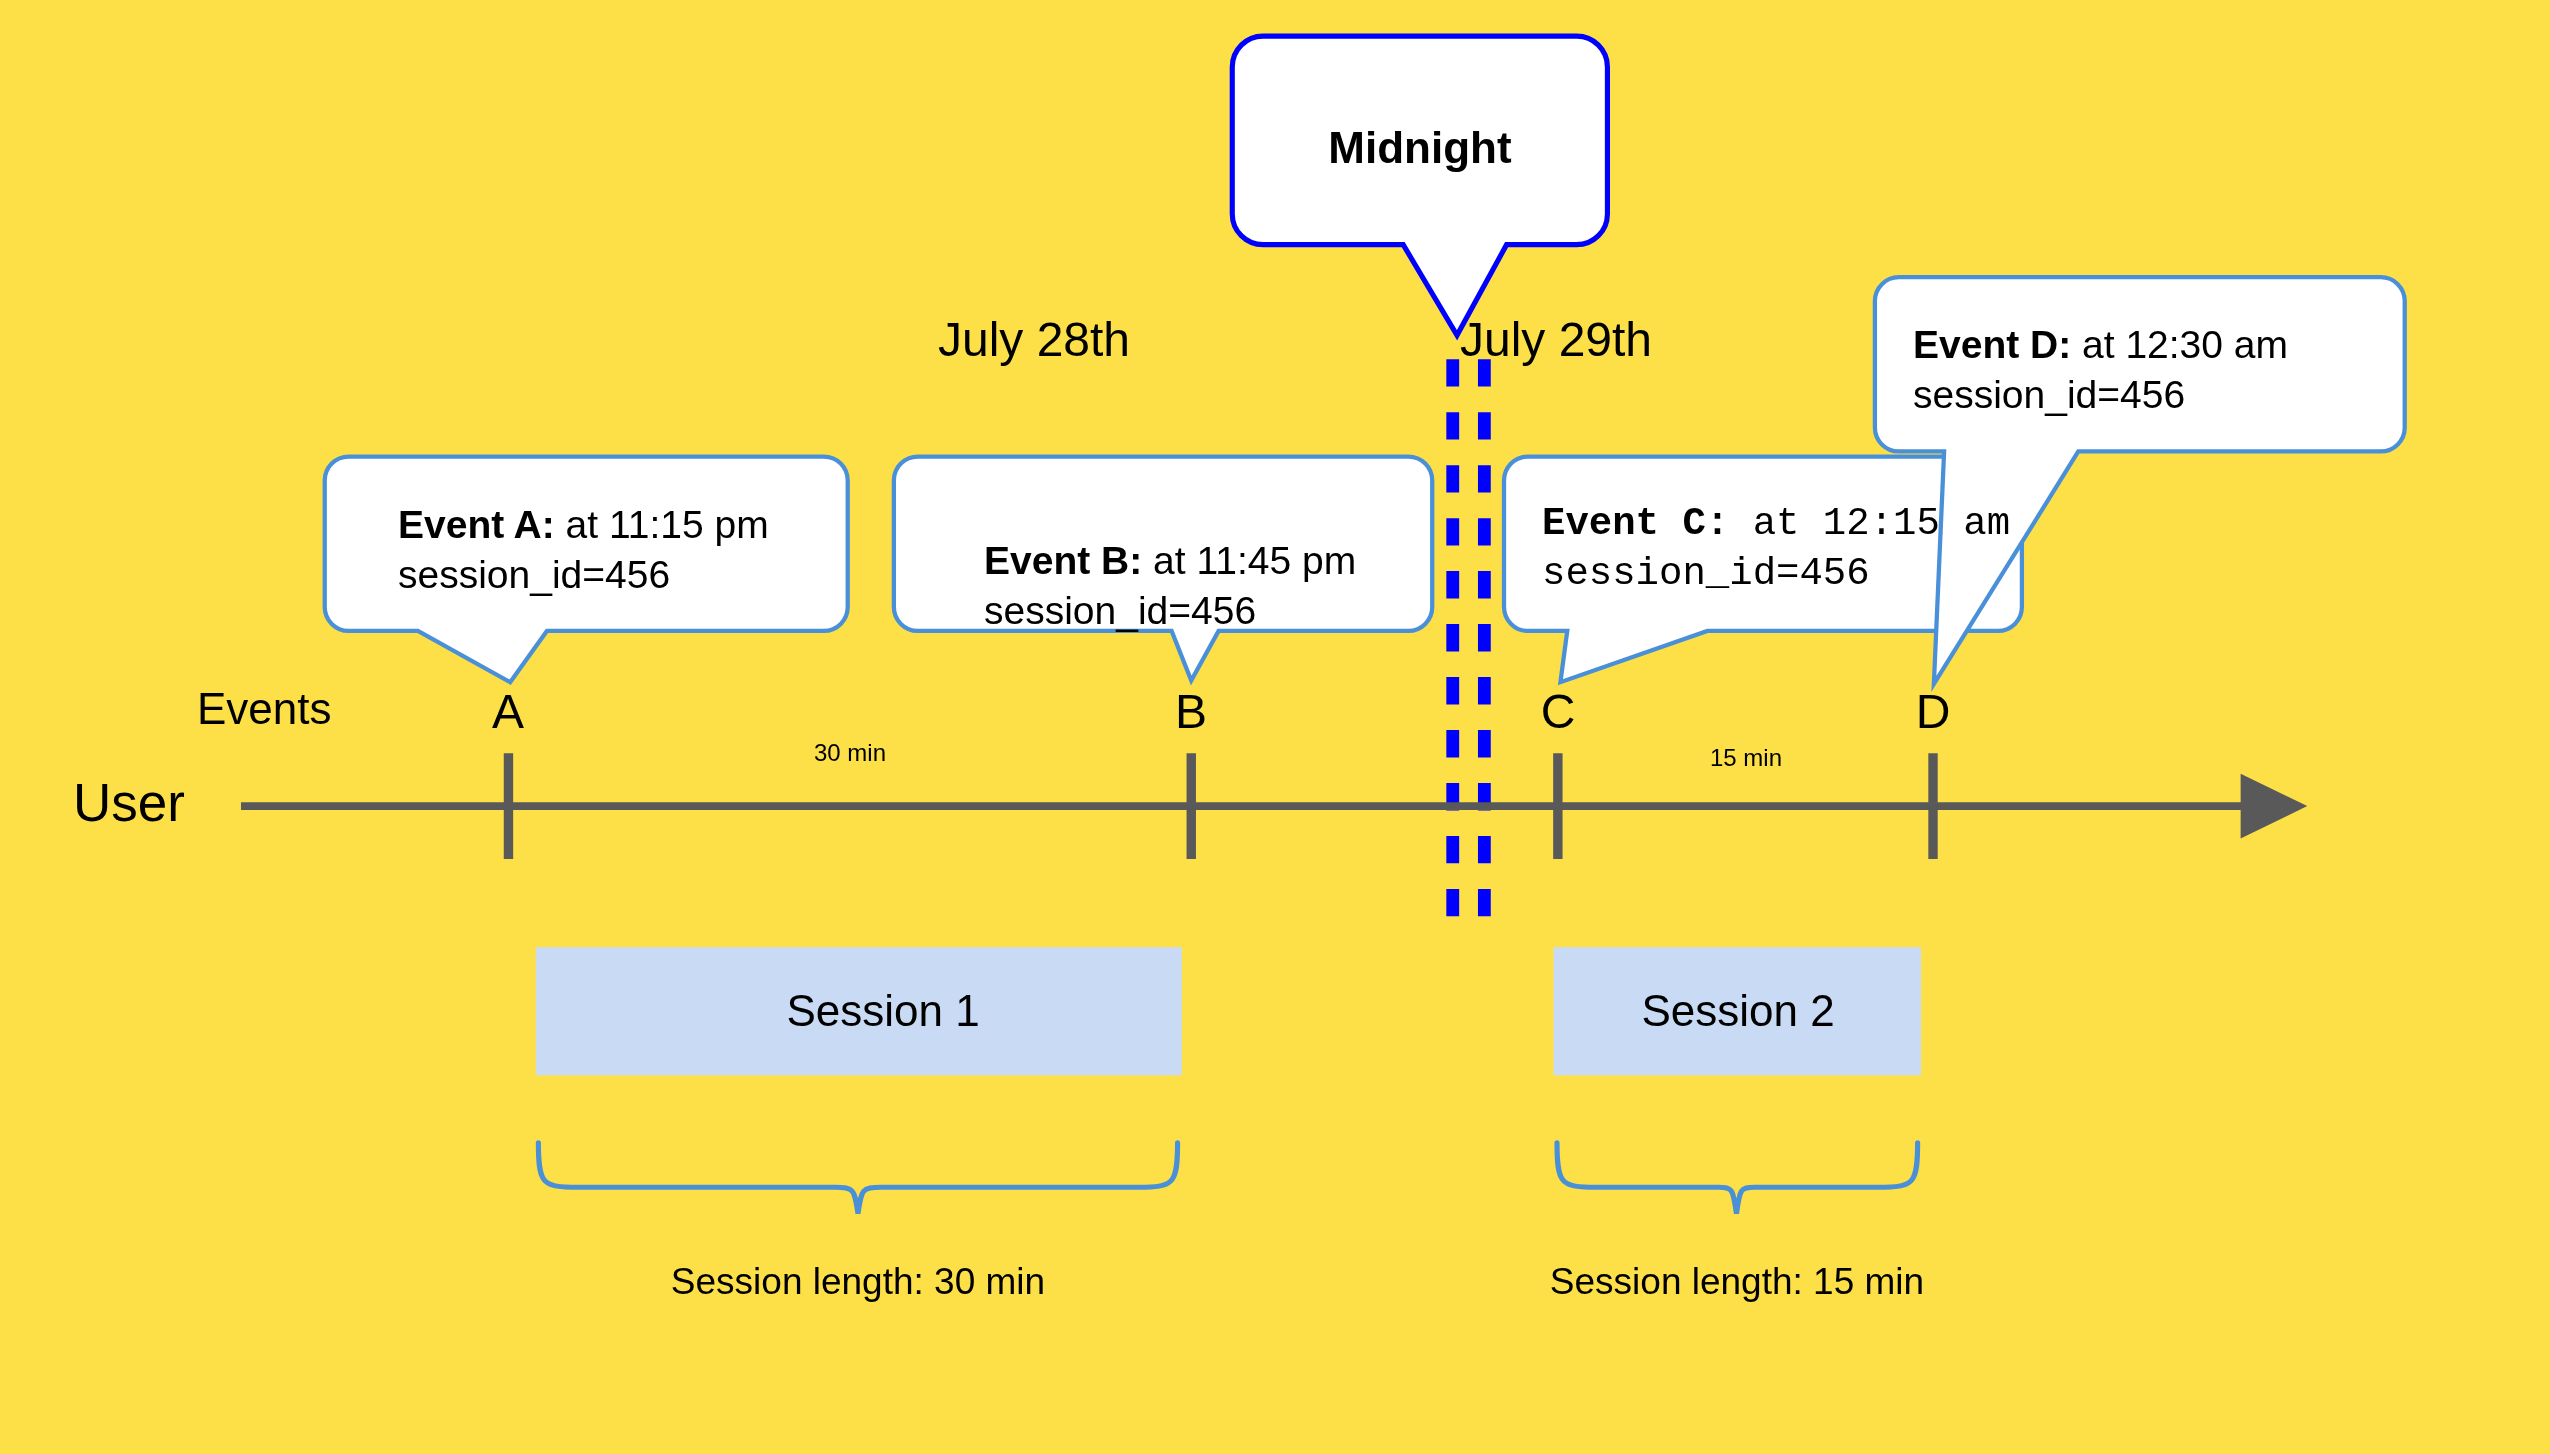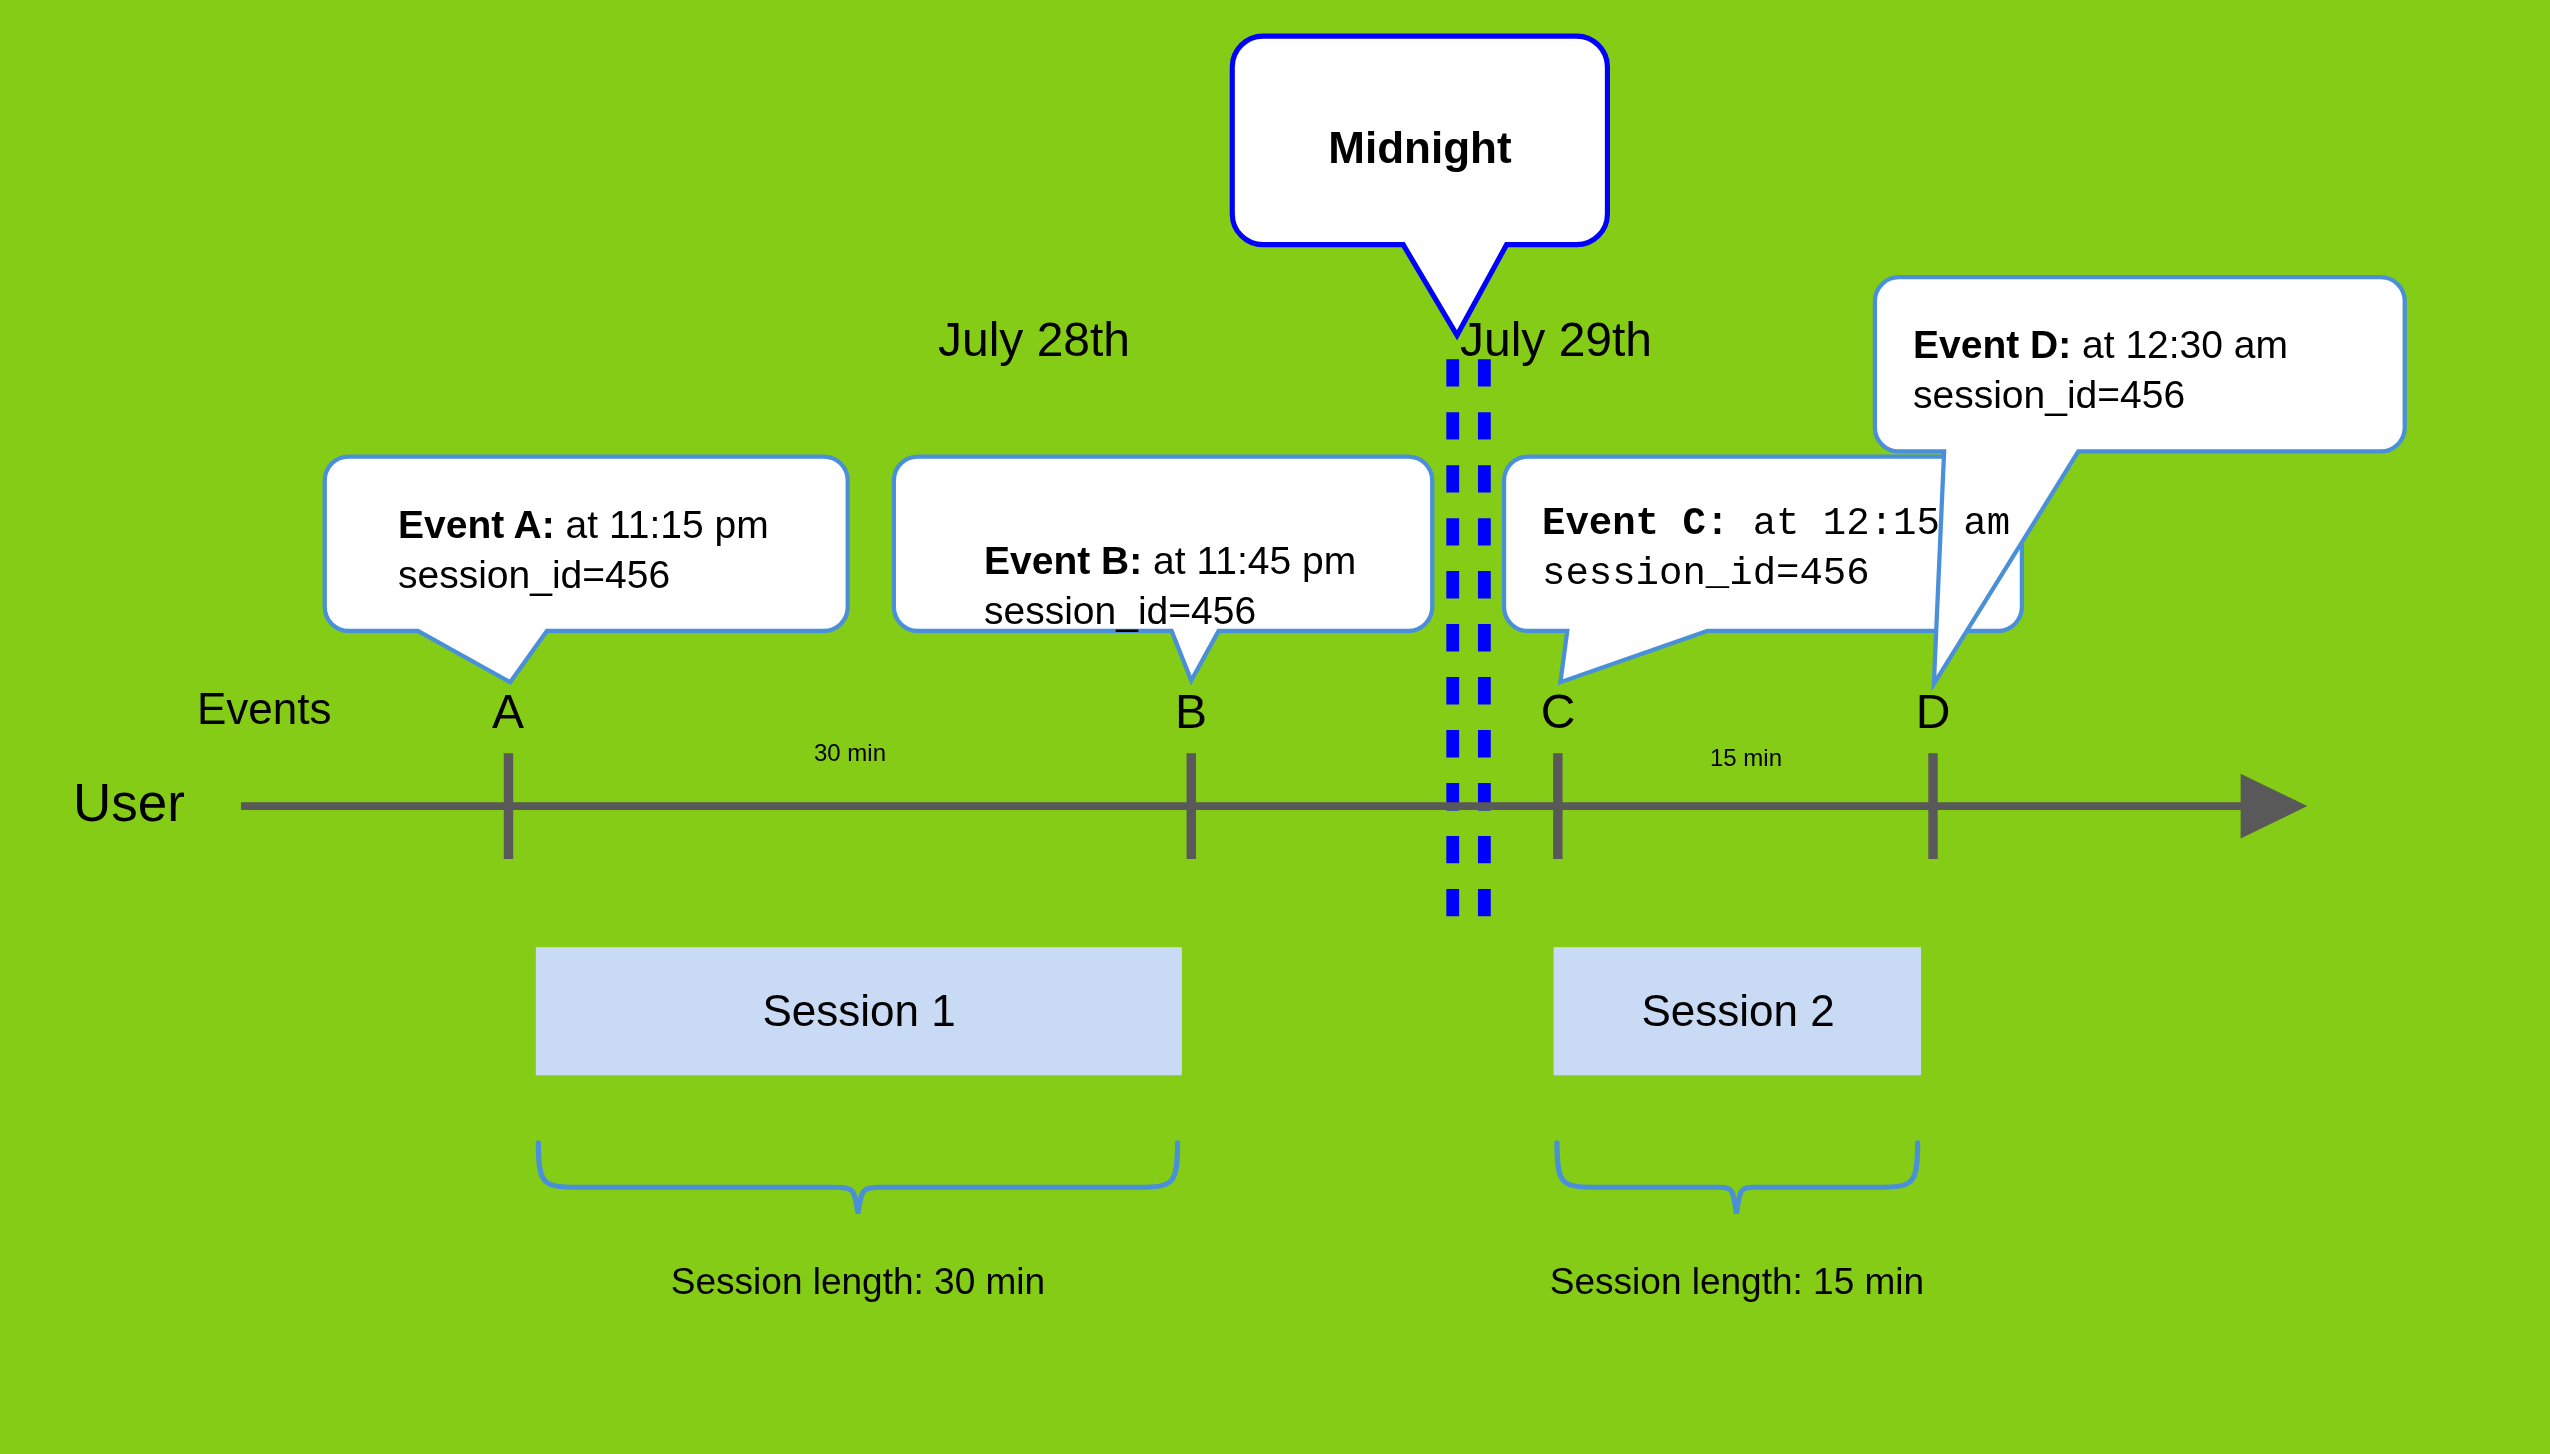--- a/index.html
+++ b/index.html
@@ -4,21 +4,21 @@
 <style>
   html, body {
     margin: 0;
     padding: 0;
     background: #ffffff;
   }
   #stage {
     position: relative;
     width: 2550px;
     height: 1455px;
-    background: #84cc16;
+    background: #fde047;
     overflow: hidden;
     font-family: "Liberation Sans", sans-serif;
     color: #000000;
   }
   #vector-layer {
     position: absolute;
     inset: 0;
     width: 2550px;
     height: 1455px;
   }
@@ -195,20 +195,20 @@
   <div class="txt axis-label" style="left:73px; top:773px;">User</div>
 
   <div class="txt event-letter" style="left:474px; top:684px;">A</div>
   <div class="txt event-letter" style="left:1157px; top:684px;">B</div>
   <div class="txt event-letter" style="left:1524px; top:684px;">C</div>
   <div class="txt event-letter" style="left:1899px; top:684px;">D</div>
 
   <div class="txt small-label" style="left:722px; top:739px; width:256px;">30 min</div>
   <div class="txt small-label" style="left:1618px; top:744px; width:256px;">15 min</div>
 
-  <div class="session-label" style="left:536px; top:947px; width:646px; height:128px;">Session 1</div>
+  <div class="session-label" style="left:536px; top:947px; width:646px; height:128px;padding-left:24px;">Session 1</div>
   <div class="session-label" style="left:1554px; top:947px; width:368px; height:128px;">Session 2</div>
 
   <div class="txt session-len" style="left:559px; top:1261px;">Session length: 30 min</div>
   <div class="txt session-len" style="left:1438px; top:1261px;">Session length: 15 min</div>
 
 </div>
 
 
 </body></html>

